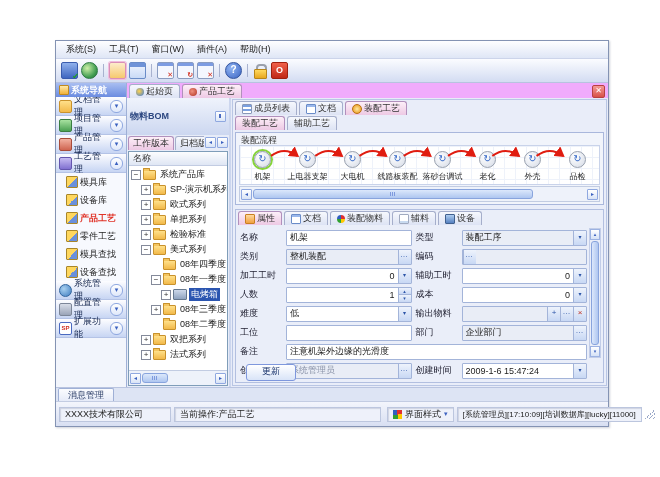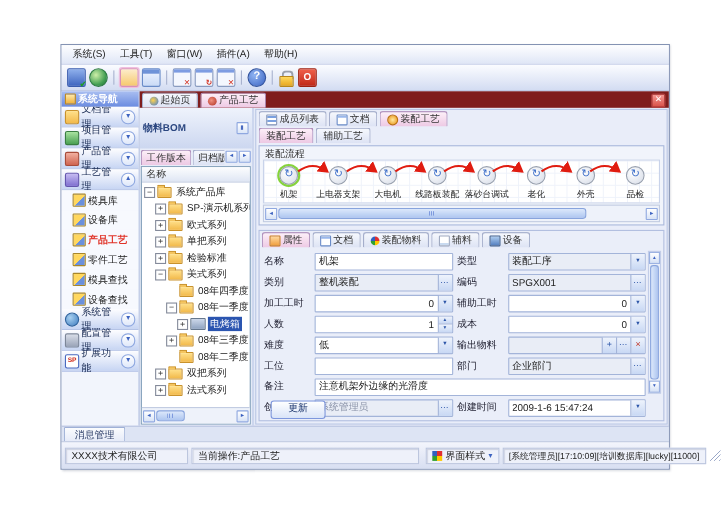--- a/index.html
+++ b/index.html
@@ -57,21 +57,21 @@
   [data-name="project-icon"]{background:linear-gradient(#a8e2a0,#4aa052);border:1px solid #3a7e42;}
   [data-name="product-icon"]{background:linear-gradient(#f2b0a0,#cf6450);border:1px solid #a84c3a;}
   [data-name="craft-icon"]{background:linear-gradient(#c6bcf2,#8070d0);border:1px solid #6456ae;}
   [data-name="system-icon"]{background:radial-gradient(circle at 35% 35%,#a8d0f0,#3e7cc0);border:1px solid #32659e;border-radius:50%;}
   [data-name="config-icon"]{background:linear-gradient(#d8dde8,#9aa4b8);border:1px solid #7c8698;}
   [data-name="sp-icon"]{background:#fff;border:1px solid #4a6ac0;color:#d03020;font-size:6px;font-weight:bold;line-height:10px;text-align:center;}
   [data-name="sp-icon"]::before{content:"SP";}
   .nav-item.child .nav-ico{width:10px;height:10px;background:linear-gradient(135deg,#ffd75e 55%,#6a90dc 55%);border:1px solid #a8862a;border-radius:1px;}
   
   .rightcol{flex:1;display:flex;flex-direction:column;min-width:0;}
-  .doctabs{height:15px;flex:none;display:flex;gap:2px;padding:0 2px;background:#7f1d1d;position:relative;}
+  .doctabs{height:15px;flex:none;display:flex;gap:2px;padding:0 2px;background:#f0abfc;position:relative;}
   .tab{display:flex;align-items:center;gap:2px;padding:0 6px;height:13px;border:1px solid #a5aecb;border-bottom:none;
        border-radius:3px 3px 0 0;background:linear-gradient(#f6f8fd,#dde3f4);color:#333;white-space:nowrap;}
   .tab.active{background:linear-gradient(#fdeff8,#edc9e4);border-color:#b190bc;}
   .tabico{width:8px;height:8px;flex:none;border-radius:1px;}
   [data-name="home-tab-icon"]{background:radial-gradient(circle at 40% 40%,#ffd34e,#3a78d8);border-radius:50%;}
   [data-name="process-tab-icon"]{background:radial-gradient(circle at 40% 40%,#f09080,#b03020);border-radius:50%;}
   [data-name="member-list-icon"]{background:repeating-linear-gradient(#7aa0e0 0 2px,#fff 2px 4px);border:1px solid #8898b8;}
   [data-name="document-icon"],[data-name="document-icon2"]{background:#fff;border:1px solid #6a8cc8;box-shadow:inset 0 2px #9ab8ec;}
   [data-name="assembly-process-icon"]{background:radial-gradient(#ffe9a0,#e89010);border:1px solid #b87010;border-radius:50%;}
   [data-name="property-icon"]{background:linear-gradient(#ffd9a0,#f0a040);border:1px solid #c88020;}
@@ -575,21 +575,20 @@
                 <span class="flabel" data-name="category-label">类别</span>
                 <span class="fpair">
                     <span class="fwrap ro">
                   <input data-name="category-input" readonly="" value="整机装配" style="">
                   <span class="wbtn ell" data-name="browse-icon">…</span>
                 </span>
                   </span>
                 <span class="flabel" data-name="code-label">编码</span>
                 <span class="fpair">
                     <span class="fwrap ro">
-                  <input data-name="code-input" readonly="" value="SPGX001" style="">
                   <span class="wbtn ell" data-name="browse-icon">…</span>
                 </span>
                   </span>
               </div>
               <div class="frow">
                 <span class="flabel" data-name="work-hours-label">加工工时</span>
                 <span class="fpair">
                     <span class="fwrap">
                   <input class="num" data-name="work-hours-input" value="0" style="">
                   <span class="wbtn" data-name="dropdown-icon">▾</span>

